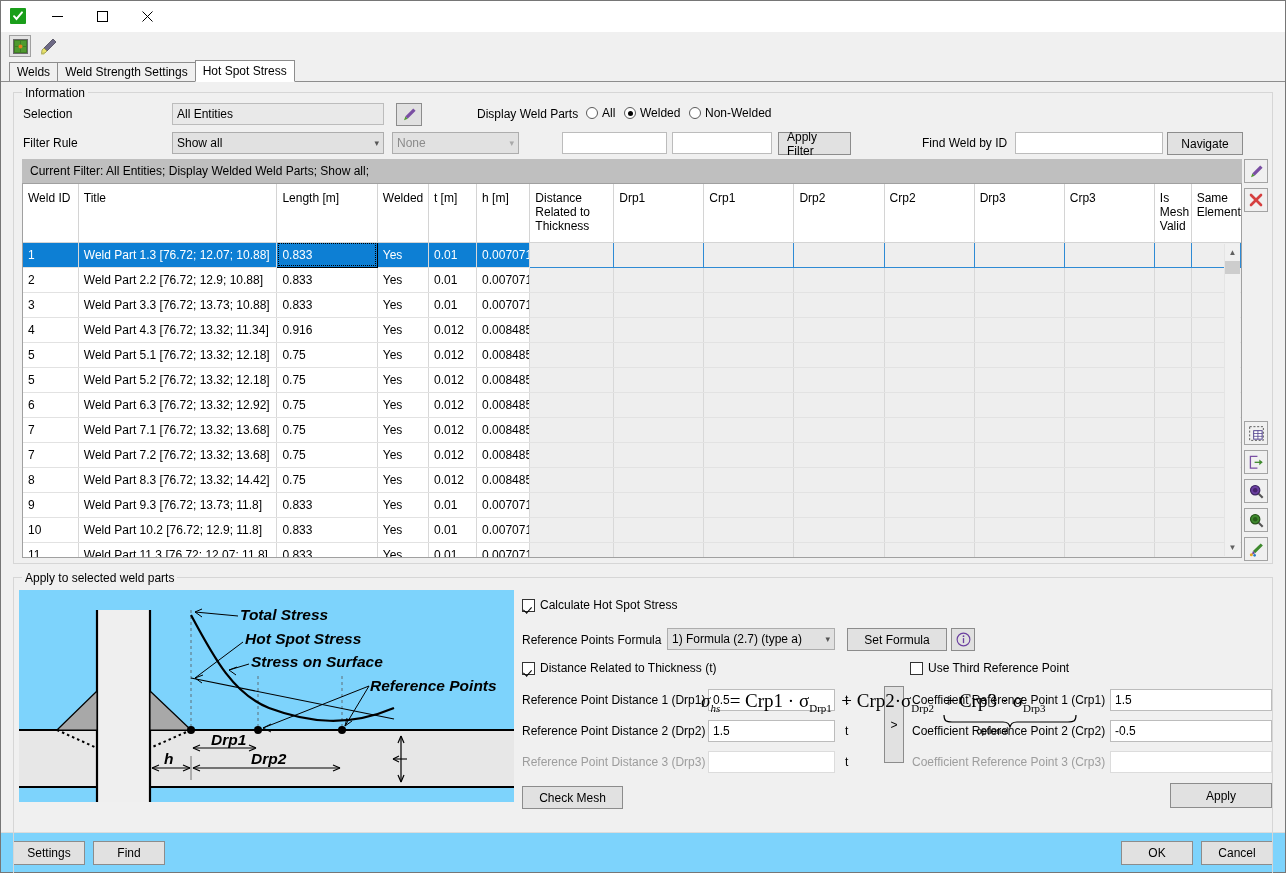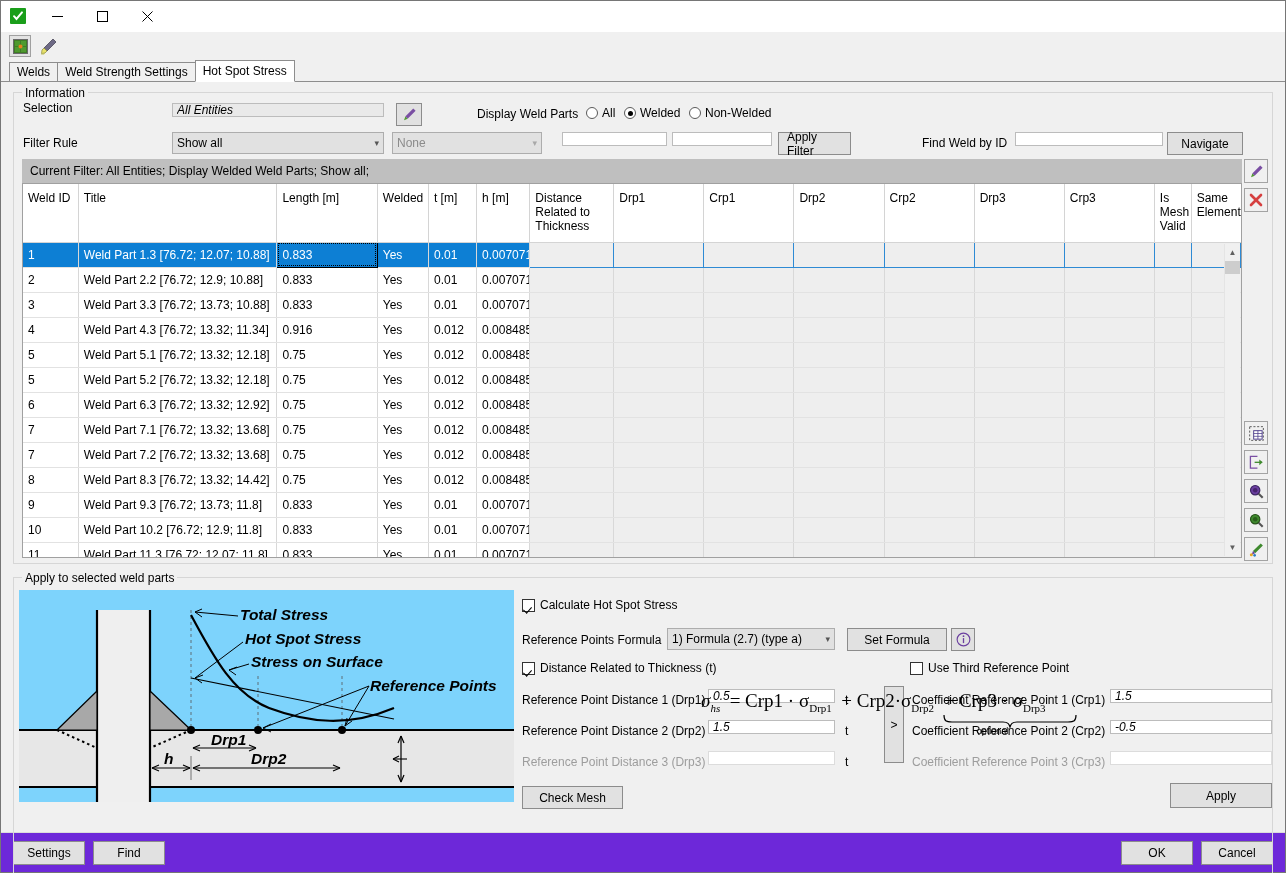--- a/index.html
+++ b/index.html
@@ -99,23 +99,23 @@
   }
 
   #info-group { left: 12px; top: 10px; right: 12px; height: 472px; }
   #apply-group { left: 12px; top: 495px; right: 12px; height: 332px; }
 
   .lbl { font-size: 12px; color: #000; }
   .lbl.dim { color: #9d9d9d; }
 
   input.txt {
     border: 1px solid #bcbcbc;
-    background: #fff; height: 14px;
+    background: #fff; height: 22px;
     font-family: "Liberation Sans", sans-serif; font-size: 12px;
-    padding: 0 4px; color: #000; outline: none; font-style: italic;
+    padding: 0 4px; color: #000; outline: none;
   }
   input.txt.ro { background: #e9e9e9; border: 1px solid #bcbcbc; }
   input.txt:disabled { background: #fff; color: #9d9d9d; border: 1px solid #dcdcdc; }
 
   .combo {
     height: 22px; background: #e1e1e1; border: 1px solid #adadad;
     display: flex; align-items: center; padding: 0 4px;
     font-size: 12px; cursor: default; position: relative;
   }
   .combo .cv { flex: 1 1 auto; }
@@ -221,21 +221,21 @@
 
   
   .formula {
     position: absolute; left: 700px; top: 608px;
     font-family: "Liberation Serif", serif;
     font-size: 19px; white-space: nowrap;
   }
 
   
   .btnbar {
-    flex: 0 0 auto; height: 40px; background: #6d28d9;
+    flex: 0 0 auto; height: 40px; background: #7dd3fc;
     border-top: 1px solid #dcdcdc;
     display: flex; align-items: center; padding: 16px 12px;
   }
   .btn-wide { width: 72px; height: 24px; }
 </style>
 </head>
 <body>
 
 <div class="window">
 
@@ -295,21 +295,21 @@
     <div class="tab active">
       <span>Hot Spot Stress</span>
     </div>
   </div>
 
   <div class="body-area">
 
     <div class="group" id="info-group">
       <div class="glabel">Information</div>
 
-      <div style="position:absolute;left:9px;top:8px;" class="lbl">Selection</div>
+      <div style="position:absolute;left:9px;top:14px;" class="lbl">Selection</div>
       <input class="txt ro" style="position: absolute; left: 158px; top: 10px; width: 212px;" readonly="" value="All Entities">
       <div class="btn" style="position:absolute;left:382px;top:10px;width:26px;height:23px;padding:0;">
         <svg width="15" height="15" viewBox="0 0 16 16">
           <path d="M12 1.5 L14.5 4 L6 12.5 L3.5 10 Z" fill="#7a4fa3"></path>
           <path d="M3.5 10 L6 12.5 L2.2 14.2 Z" fill="#4e9a2e"></path>
         </svg>
       </div>
 
       <div style="position:absolute;left:463px;top:14px;" class="lbl">Display Weld Parts</div>
       <div class="radio-wrap" style="position:absolute;left:572px;top:13px;">
@@ -323,21 +323,21 @@
       <div class="radio-wrap" style="position:absolute;left:675px;top:13px;">
         <span class="radio"></span>
         <span class="lbl">Non-Welded</span>
       </div>
 
       <div style="position:absolute;left:9px;top:43px;" class="lbl">Filter Rule</div>
       <div class="combo" style="position:absolute;left:158px;top:39px;width:212px;">
         <span class="cv">Show all</span>
         <span class="carat">▾</span>
       </div>
-      <div class="combo dim" style="position:absolute;left:378px;top:39px;width:150px;">
+      <div class="combo dim" style="position:absolute;left:378px;top:39px;width:127px;">
         <span class="cv">None</span>
         <span class="carat">▾</span>
       </div>
       <input class="txt" style="position: absolute; left: 548px; top: 39px; width: 105px;" value="">
       <input class="txt" style="position: absolute; left: 658px; top: 39px; width: 100px;" value="">
       <div class="btn" style="position:absolute;left:764px;top:39px;width:73px;">
         <span>Apply Filter</span>
       </div>
 
       <div style="position:absolute;left:908px;top:43px;" class="lbl">Find Weld by ID</div>

